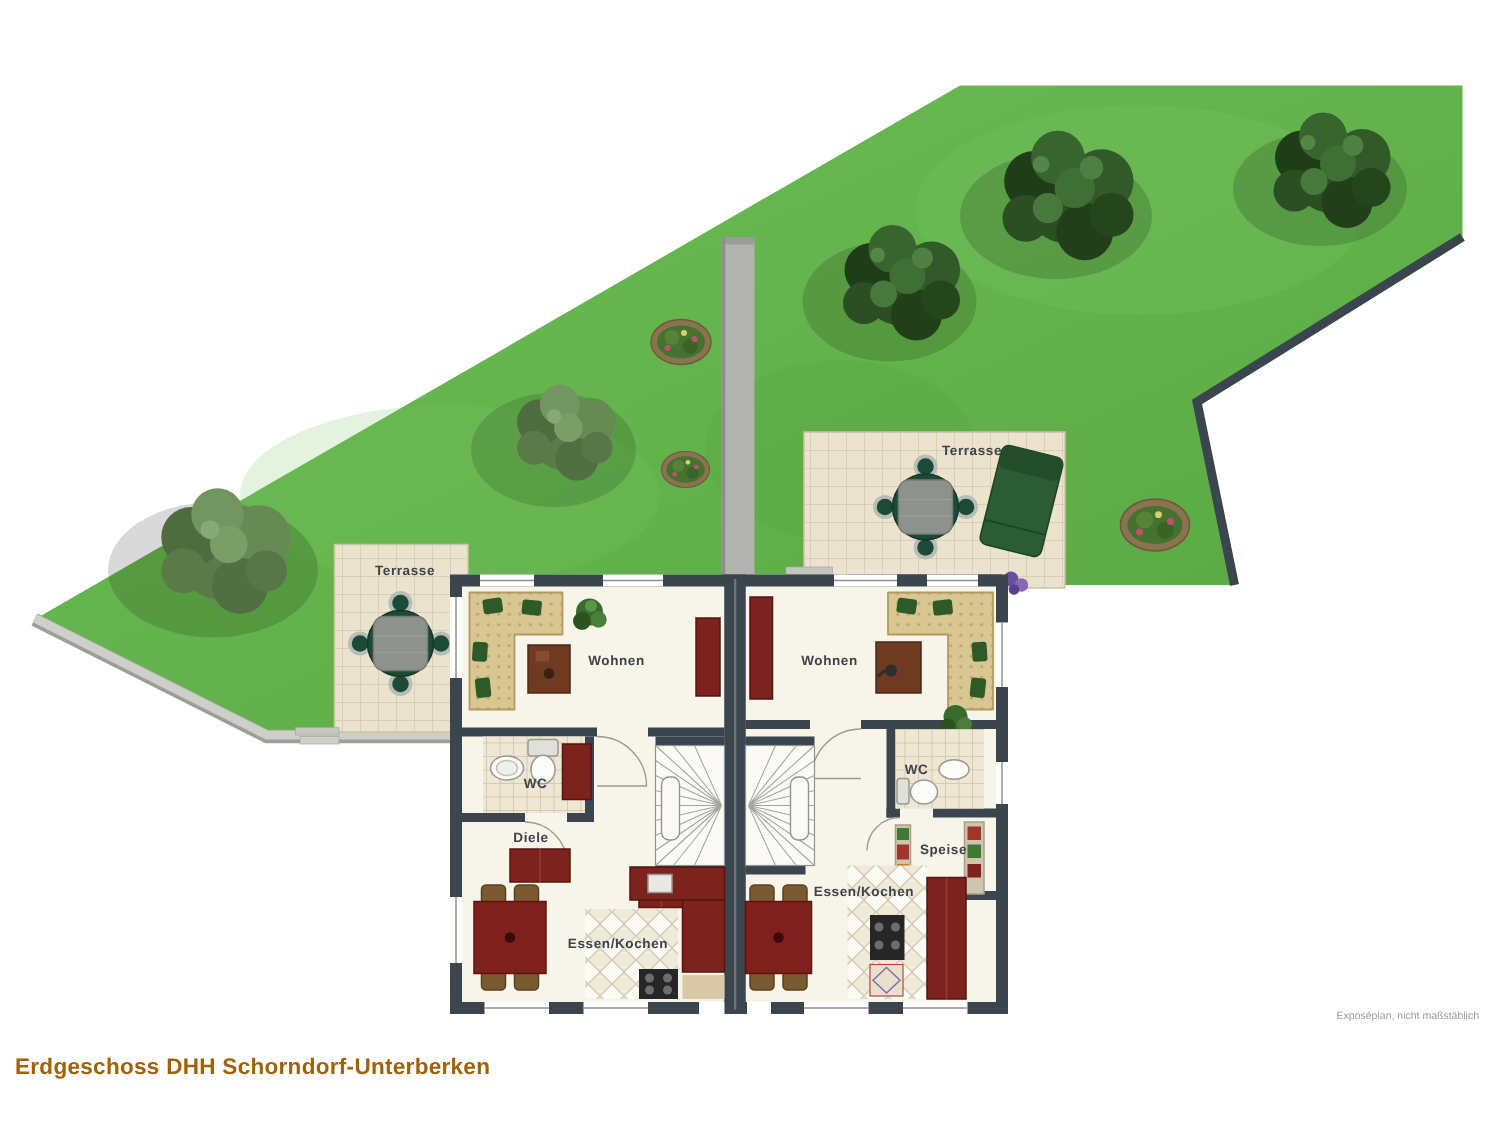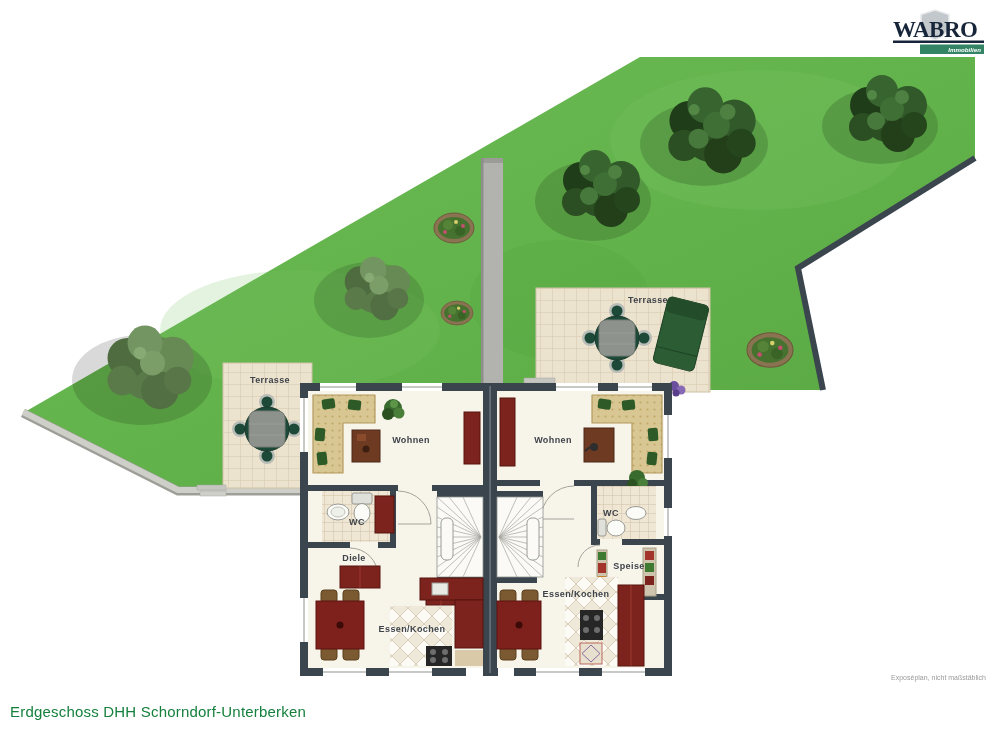--- a/index.html
+++ b/index.html
@@ -1,21 +1,21 @@
 <!DOCTYPE html>
 <html><head>
 <meta charset="utf-8">
 <style>
   html,body{margin:0;padding:0;background:#fff;}
   .page{position:relative;width:994px;height:750px;background:#ffffff;overflow:hidden;
         font-family:"Liberation Sans",sans-serif;}
   .plan-svg{position:absolute;left:0;top:0;}
   .logo{position:absolute;top:6px;right:4px;width:100px;height:50px;}
-  .caption{position:absolute;left:10px;top:703px;font-size:15px;font-weight:normal;
-           color:#15803d;letter-spacing:.2px;}
+  .caption{position:absolute;left:10px;top:703px;font-size:15px;font-weight:bold;
+           color:#a16207;letter-spacing:.2px;}
   .footnote{position:absolute;right:8px;top:674px;font-size:7px;color:#9a9a9a;}
   text.room{font-family:"Liberation Sans",sans-serif;font-size:9px;font-weight:bold;
             fill:#3e434a;letter-spacing:.4px;text-anchor:middle;}
 </style>
 </head>
 <body>
 
 <div class="page">
 
 <svg class="plan-svg" width="994" height="750" viewBox="0 0 994 750">
@@ -398,26 +398,17 @@
     <text class="room" x="553" y="443">Wohnen</text>
     <text class="room" x="357" y="525">WC</text>
     <text class="room" x="611" y="516">WC</text>
     <text class="room" x="354" y="561">Diele</text>
     <text class="room" x="629" y="569">Speise</text>
     <text class="room" x="412" y="632">Essen/Kochen</text>
     <text class="room" x="576" y="597">Essen/Kochen</text>
   </g>
 </svg>
 
-<div class="logo">
-  <svg width="100" height="50" viewBox="0 0 100 50">
-    <path d="M45 4 l14 4.5 v11 c0 9 -14 14.5 -14 14.5 s-14 -5.5 -14 -14.5 v-11 z" fill="#c3c8cd" stroke="#e9ebed" stroke-width="1.5"></path>
-    <text x="3" y="31" font-family="'Liberation Serif',serif" font-size="23" font-weight="bold" fill="#17253a" letter-spacing="-0.5">WABRO</text>
-    <rect x="3" y="34.5" width="91" height="2.5" fill="#17253a"></rect>
-    <rect x="30" y="38.5" width="64" height="9.5" fill="#338465"></rect>
-    <text x="91" y="45.7" text-anchor="end" font-family="'Liberation Sans',sans-serif" font-size="6.2" font-weight="bold" font-style="italic" fill="#ffffff">Immobilien</text>
-  </svg>
-</div>
 
 <div class="caption">Erdgeschoss DHH Schorndorf-Unterberken</div>
 <div class="footnote">Exposéplan, nicht maßstäblich</div>
 
 </div>
 
 </body></html>

